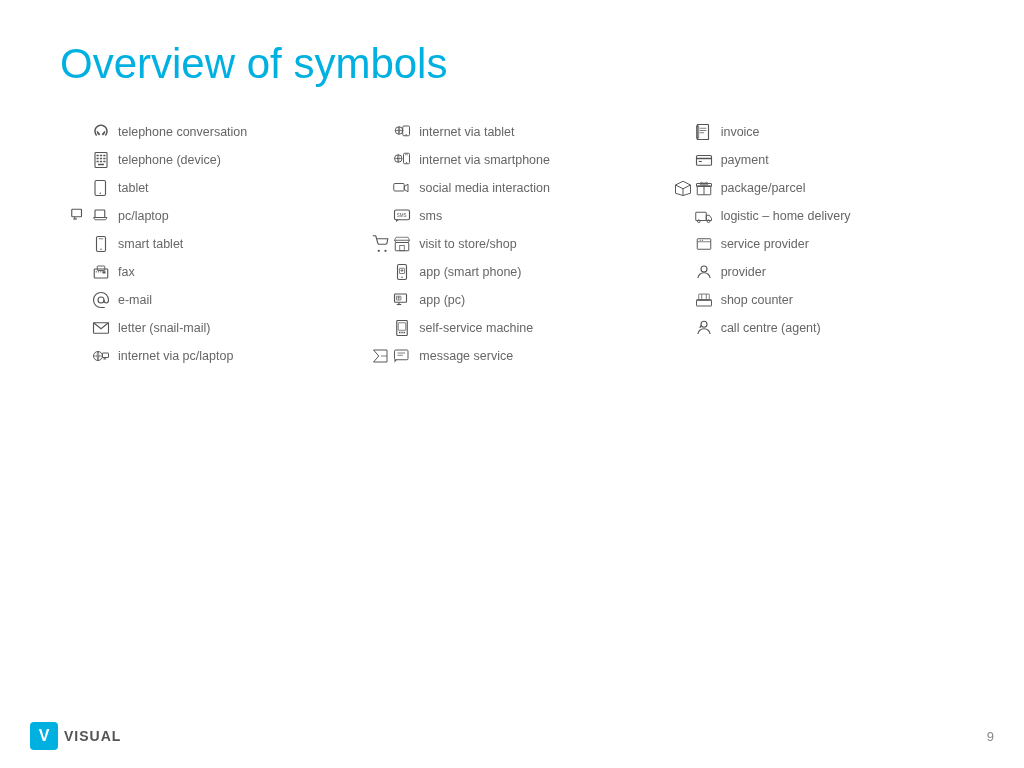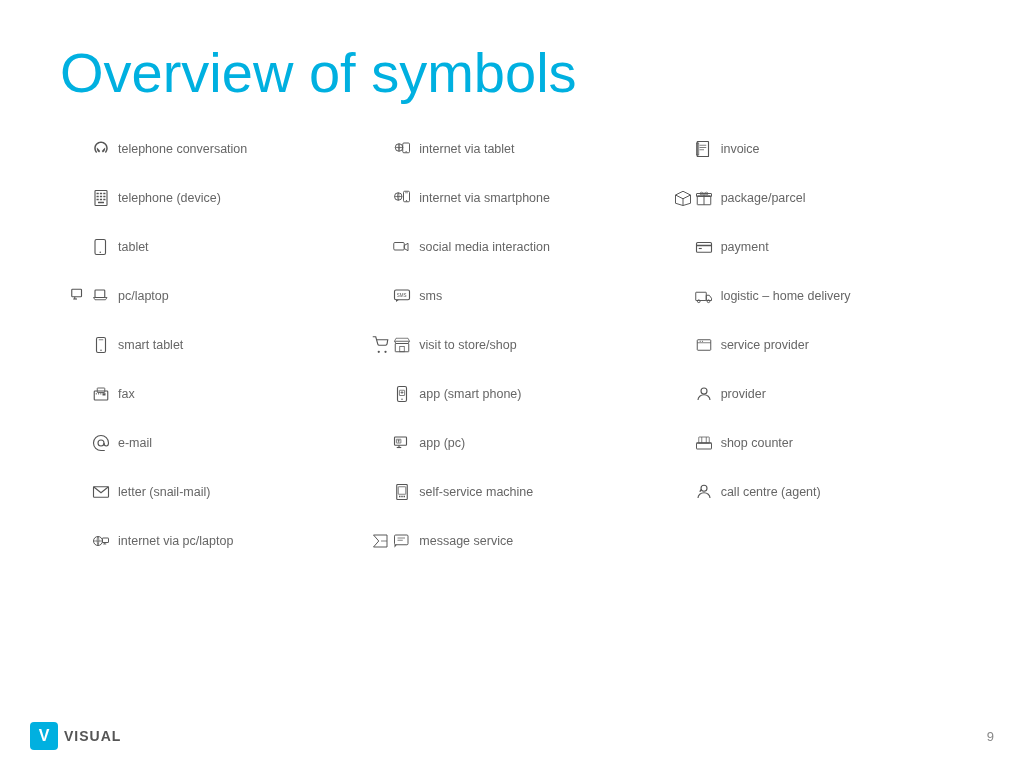--- a/index.html
+++ b/index.html
@@ -14,37 +14,37 @@
 
     .page {
       width: 1024px;
       height: 768px;
       background: #fff;
       padding: 40px 60px 20px 60px;
       position: relative;
     }
 
     .title {
-      font-size: 56px;
+      font-size: 42px;
       font-weight: 300;
       color: #00b0e0;
       margin-bottom: 30px;
     }
 
     .symbols-grid {
       display: flex;
       flex-direction: row;
       gap: 0;
       width: 100%;
     }
 
     .column {
       display: flex;
       flex-direction: column;
-      gap: 21px;
+      gap: 0;
       flex: 1;
     }
 
     .symbol-item {
       display: flex;
       align-items: center;
       gap: 8px;
       padding: 3px 0;
       min-height: 28px;
     }
@@ -423,49 +423,49 @@
               </svg>
           </span>
         </div>
         <span class="label">invoice</span>
       </div>
 
       <div class="symbol-item">
         <div class="symbol-icons">
           <span class="icon">
             <svg viewBox="0 0 24 24">
+                <rect x="2" y="6" width="20" height="13" rx="1.5" fill="none" stroke="#555" stroke-width="1.5"></rect>
+                <line x1="2" y1="10" x2="22" y2="10" stroke="#555" stroke-width="2"></line>
+                <line x1="5" y1="14" x2="9" y2="14" stroke="#555" stroke-width="1.5"></line>
+              </svg>
+          </span>
+        </div>
+        <span class="label">payment</span>
+      </div>
+
+      <div class="symbol-item">
+        <div class="symbol-icons">
+          <span class="icon">
+            <svg viewBox="0 0 24 24">
                 <polygon points="12,3 22,8 22,19 12,22 2,19 2,8" fill="none" stroke="#555" stroke-width="1.3"></polygon>
                 <polyline points="2,8 12,13 22,8" fill="none" stroke="#555" stroke-width="1.3"></polyline>
                 <line x1="12" y1="13" x2="12" y2="22" stroke="#555" stroke-width="1.3"></line>
               </svg>
           </span>
           <span class="icon">
             <svg viewBox="0 0 24 24">
                 <rect x="3" y="9" width="18" height="12" rx="0.5" fill="none" stroke="#555" stroke-width="1.3"></rect>
                 <rect x="2" y="6" width="20" height="4" rx="0.5" fill="none" stroke="#555" stroke-width="1.3"></rect>
                 <line x1="12" y1="6" x2="12" y2="21" stroke="#555" stroke-width="1.3"></line>
                 <path d="M12 6C12 6 9 3 7 5s1 4 5 1" fill="none" stroke="#555" stroke-width="1"></path>
                 <path d="M12 6C12 6 15 3 17 5s-1 4-5 1" fill="none" stroke="#555" stroke-width="1"></path>
               </svg>
           </span>
         </div>
         <span class="label">package/parcel</span>
-      </div>
-
-      <div class="symbol-item">
-        <div class="symbol-icons">
-          <span class="icon">
-            <svg viewBox="0 0 24 24">
-                <rect x="2" y="6" width="20" height="13" rx="1.5" fill="none" stroke="#555" stroke-width="1.5"></rect>
-                <line x1="2" y1="10" x2="22" y2="10" stroke="#555" stroke-width="2"></line>
-                <line x1="5" y1="14" x2="9" y2="14" stroke="#555" stroke-width="1.5"></line>
-              </svg>
-          </span>
-        </div>
-        <span class="label">payment</span>
       </div>
 
       <div class="symbol-item">
         <div class="symbol-icons">
           <span class="icon">
             <svg viewBox="0 0 24 24">
                 <rect x="1" y="7" width="14" height="11" rx="0.5" fill="none" stroke="#555" stroke-width="1.3"></rect>
                 <path d="M15 11h4l3 4v3h-7V11z" fill="none" stroke="#555" stroke-width="1.3"></path>
                 <circle cx="5" cy="19" r="1.8" fill="none" stroke="#555" stroke-width="1.3"></circle>
                 <circle cx="18" cy="19" r="1.8" fill="none" stroke="#555" stroke-width="1.3"></circle>

